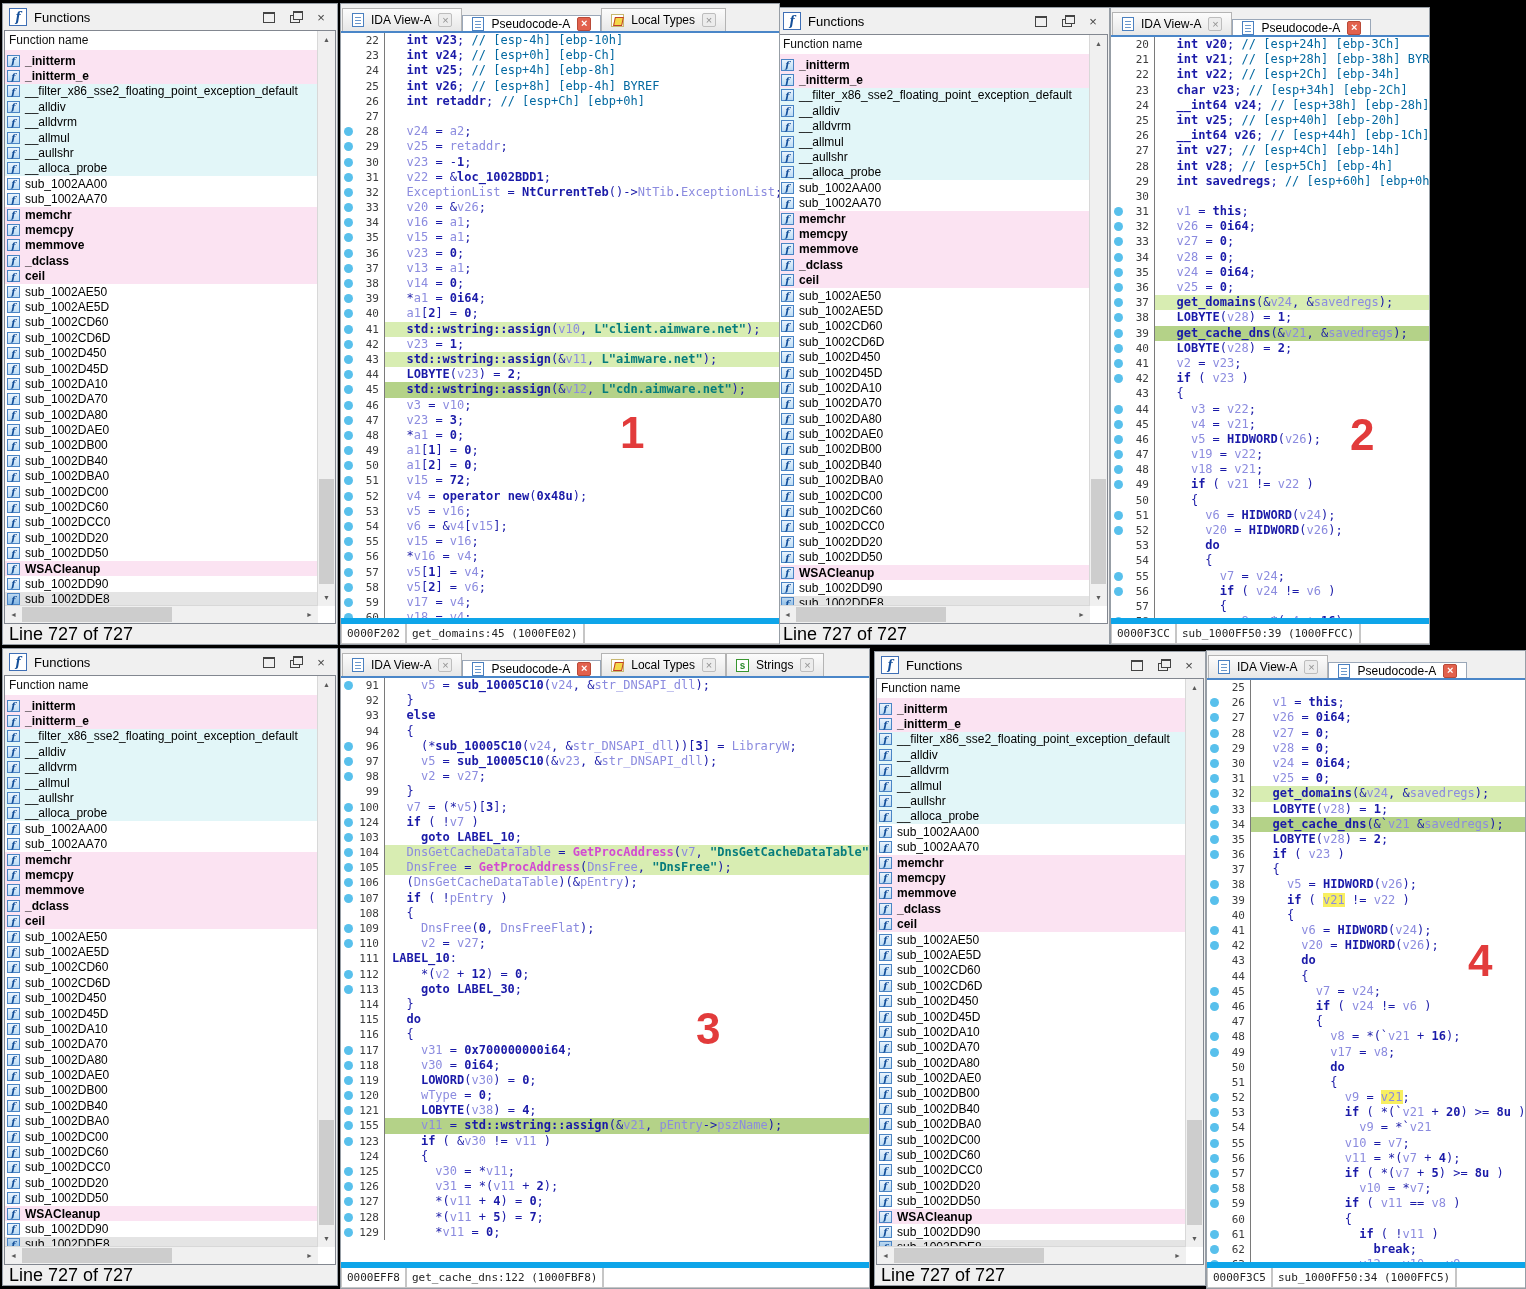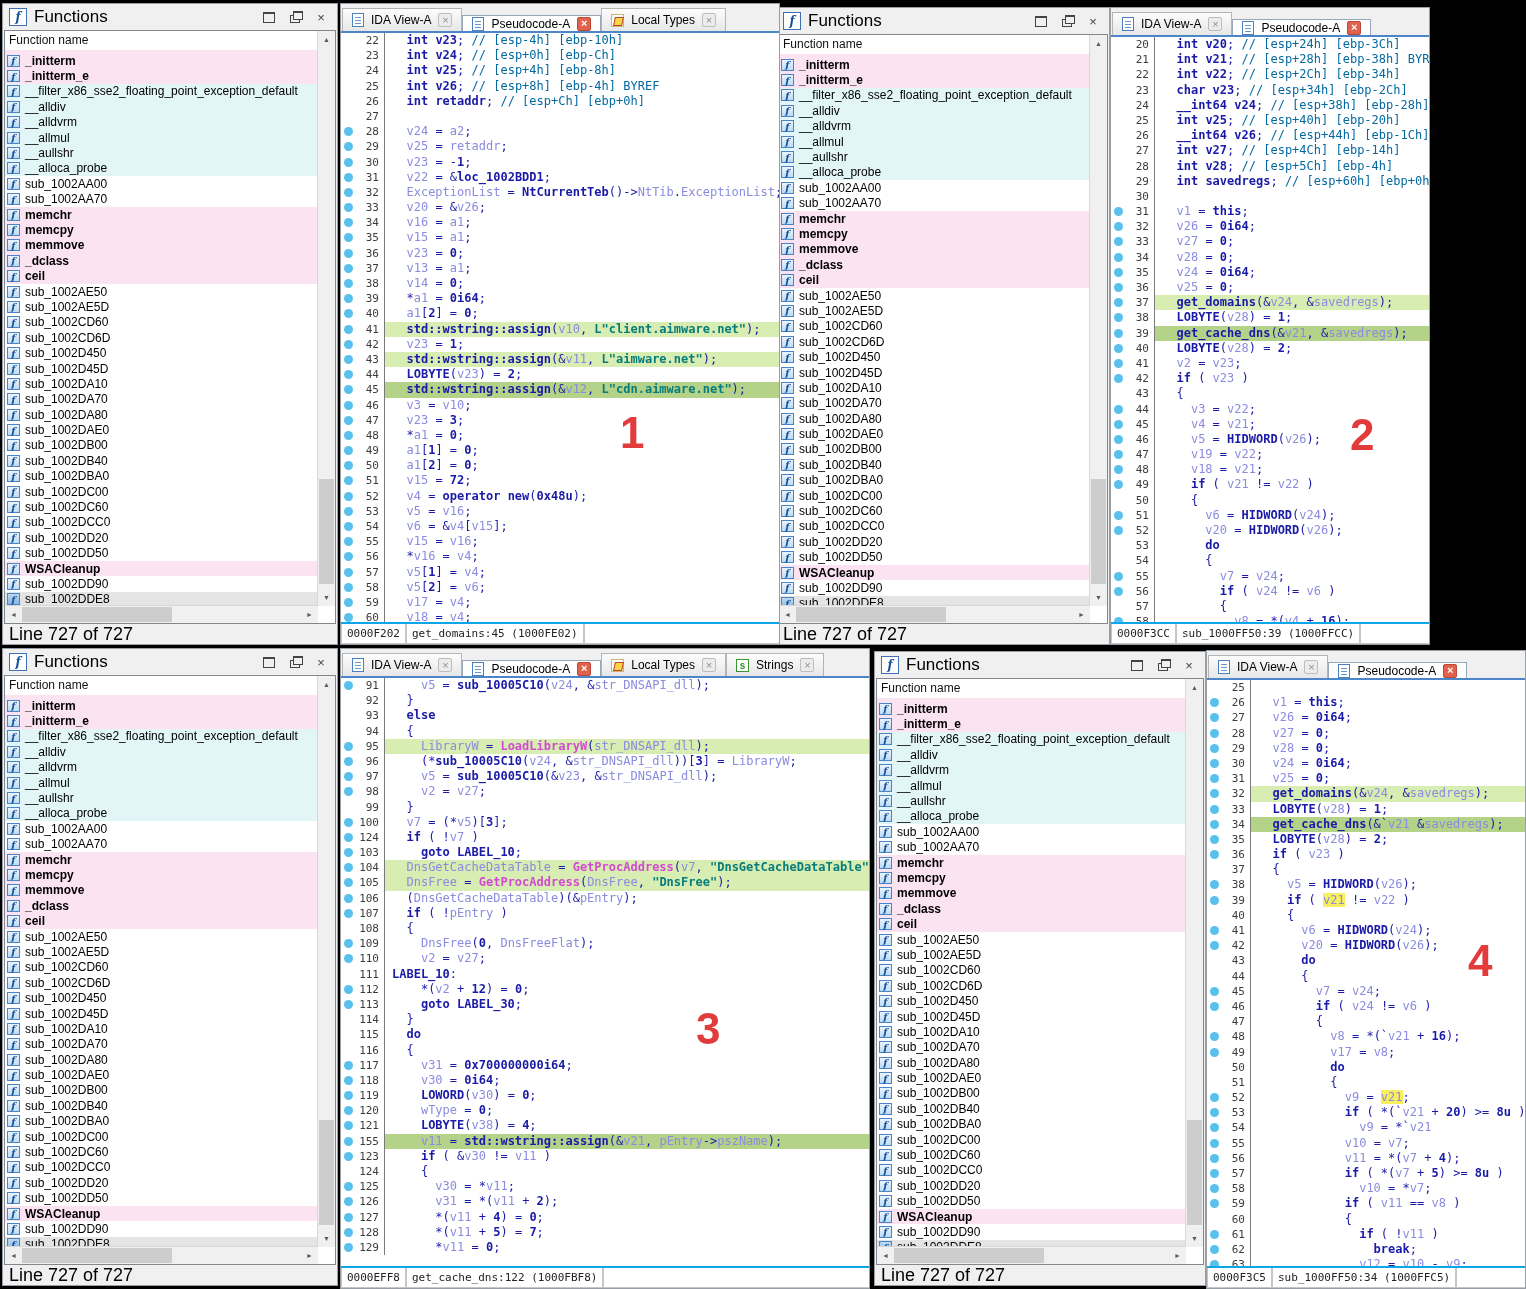--- a/index.html
+++ b/index.html
@@ -13,21 +13,21 @@
   .fw4{left:874px;top:651px;width:332px;height:635px}
   .cw1{left:340px;top:3px;width:440px;height:642px}
   .cw2{left:1110px;top:7px;width:320px;height:638px}
   .cw3{left:340px;top:648px;width:530px;height:641px}
   .cw4{left:1206px;top:650px;width:320px;height:639px}
   
   .ftitle{height:26px;flex:0 0 26px;display:flex;align-items:center;padding:0 6px;gap:7px;}
   .fwicon{width:16px;height:16px;border:1px solid #3f6fb5;background:#fff;color:#15509a;
           font-family:"DejaVu Serif",serif;font-style:italic;font-weight:bold;font-size:12px;
           display:flex;align-items:center;justify-content:center;flex:0 0 16px;}
-  .fwtitle{font-size:17px;color:#000;flex:1;}
+  .fwtitle{font-size:13px;color:#000;flex:1;}
   .wbtns{display:flex;gap:10px;align-items:center;padding-right:2px;}
   .wbtn{width:16px;height:14px;display:inline-flex;align-items:center;justify-content:center;color:#444;font-size:13px;line-height:1;}
   .maxglyph{width:10px;height:8px;border:1px solid #444;border-top:2px solid #444;}
   .fltglyph{position:relative;width:8px;height:6px;border:1px solid #444;margin-top:4px;background:#f0f0f0;}
   .fltglyph::after{content:"";position:absolute;left:2px;top:-5px;width:8px;height:6px;border:1px solid #444;border-top:2px solid #444;background:#f0f0f0;}
   .flist-frame{flex:1;position:relative;border:1px solid #828790;background:#fff;margin:0 1px;overflow:hidden;}
   .fcolhead{height:36px;line-height:19px;padding-left:4px;font-size:12px;color:#111;}
   .sliver{height:3px;background:#fbe3f2;}
   .flist{position:absolute;top:19px;left:0;right:17px;bottom:17px;overflow:hidden;}
   .frow{height:15.4px;display:flex;align-items:center;gap:5px;padding-left:2px;font-size:12px;color:#000;box-sizing:border-box;}
@@ -71,21 +71,21 @@
   .ctext{flex:1;white-space:pre;overflow:hidden;padding-left:7px;color:#1a1aa8;}
   .ctext.g1{background:#d8edb2;}
   .ctext.g2{background:#b4d288;}
   .ctext .k{color:#1a1aa8;font-weight:bold;}
   .ctext .v{color:#8b8bdf;}
   .ctext .c{color:#0369a1;}
   .ctext .s{color:#067c7c;font-weight:bold;}
   .ctext .m{color:#d24ad2;font-weight:bold;}
   .ctext .d{color:#1a1aa8;}
   .ctext .y{background:#f8ef60;}
-  .cstatus{height:20px;flex:0 0 20px;background:#fff;border-top:2px solid #0ea5e9;display:flex;align-items:stretch;
+  .cstatus{height:20px;flex:0 0 20px;background:#fff;border-top:6px solid #0ea5e9;display:flex;align-items:stretch;
            font-family:"DejaVu Sans Mono",monospace;font-size:11px;color:#222;}
   .scell{border:1px solid #c6c6c6;border-top:none;padding:2px 5px;white-space:nowrap;box-sizing:border-box;display:flex;align-items:center;}
   .scell.fill{flex:1;border-right:none;}
   
   .ann{position:absolute;color:#e23b3b;font-size:44px;font-weight:bold;z-index:50;}
   .ann1{left:620px;top:408px}
   .ann2{left:1350px;top:410px}
   .ann3{left:696px;top:1004px}
   .ann4{left:1468px;top:936px}
 </style>
@@ -1201,24 +1201,20 @@
         </div>
         <div class="crow">
           <div class="gut"><span class="lnum">93</span></div>
           <div class="ctext"><span>  </span><span class="k">else</span></div>
         </div>
         <div class="crow">
           <div class="gut"><span class="lnum">94</span></div>
           <div class="ctext"><span>  </span><span class="d">{</span></div>
         </div>
         <div class="crow">
-          <div class="gut"><span class="bp"></span><span class="lnum">95</span></div>
-          <div class="ctext g1"><span>    </span><span class="v">LibraryW</span><span> </span><span class="d">=</span><span> </span><span class="m">LoadLibraryW</span><span class="d">(</span><span class="v">str_DNSAPI_dll</span><span class="d">);</span></div>
-        </div>
-        <div class="crow">
           <div class="gut"><span class="bp"></span><span class="lnum">96</span></div>
           <div class="ctext"><span>    </span><span class="d">(*</span><span class="k">sub_10005C10</span><span class="d">(</span><span class="v">v24</span><span class="d">,</span><span> </span><span class="d">&amp;</span><span class="v">str_DNSAPI_dll</span><span class="d">))[</span><span class="k">3</span><span class="d">]</span><span> </span><span class="d">=</span><span> </span><span class="v">LibraryW</span><span class="d">;</span></div>
         </div>
         <div class="crow">
           <div class="gut"><span class="bp"></span><span class="lnum">97</span></div>
           <div class="ctext"><span>    </span><span class="v">v5</span><span> </span><span class="d">=</span><span> </span><span class="k">sub_10005C10</span><span class="d">(&amp;</span><span class="v">v23</span><span class="d">,</span><span> </span><span class="d">&amp;</span><span class="v">str_DNSAPI_dll</span><span class="d">);</span></div>
         </div>
         <div class="crow">
           <div class="gut"><span class="bp"></span><span class="lnum">98</span></div>
           <div class="ctext"><span>    </span><span class="v">v2</span><span> </span><span class="d">=</span><span> </span><span class="v">v27</span><span class="d">;</span></div>

